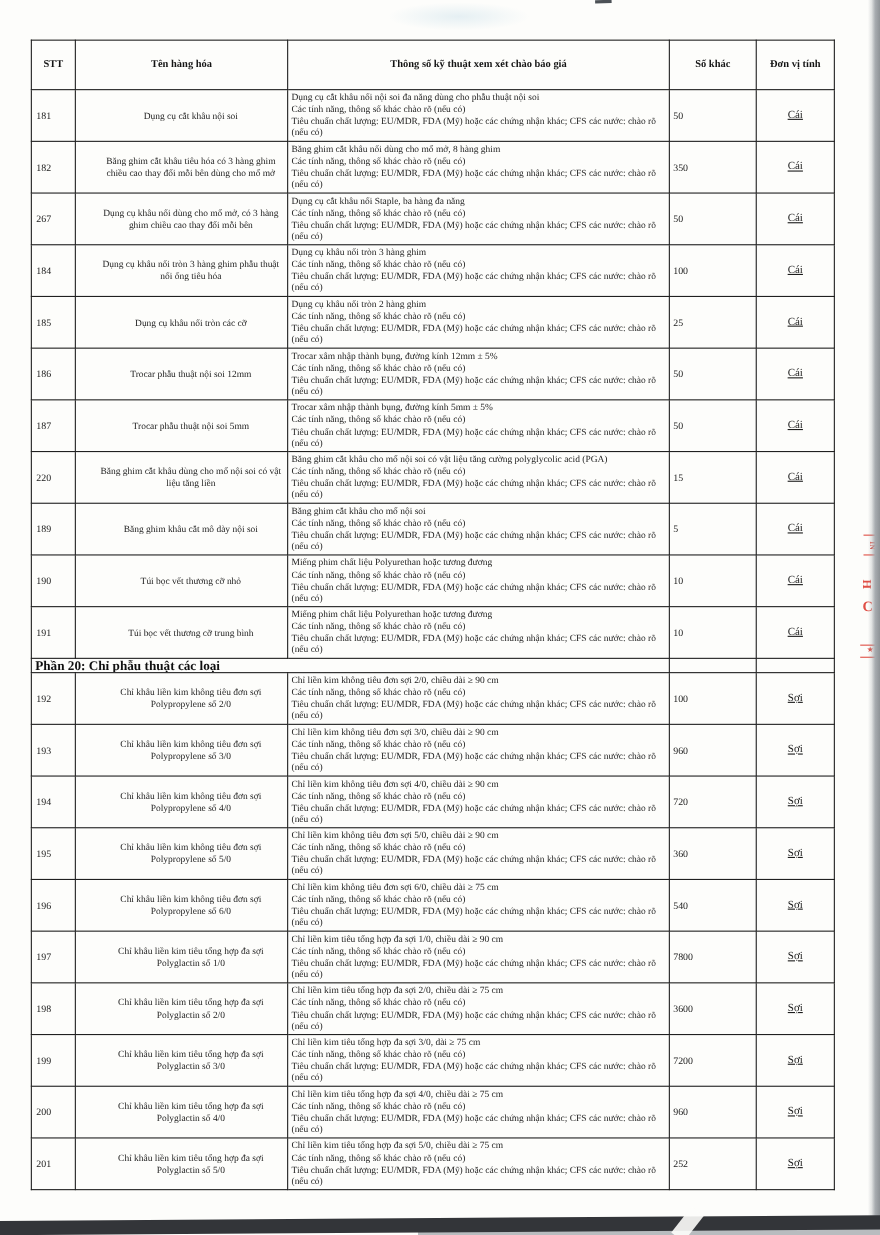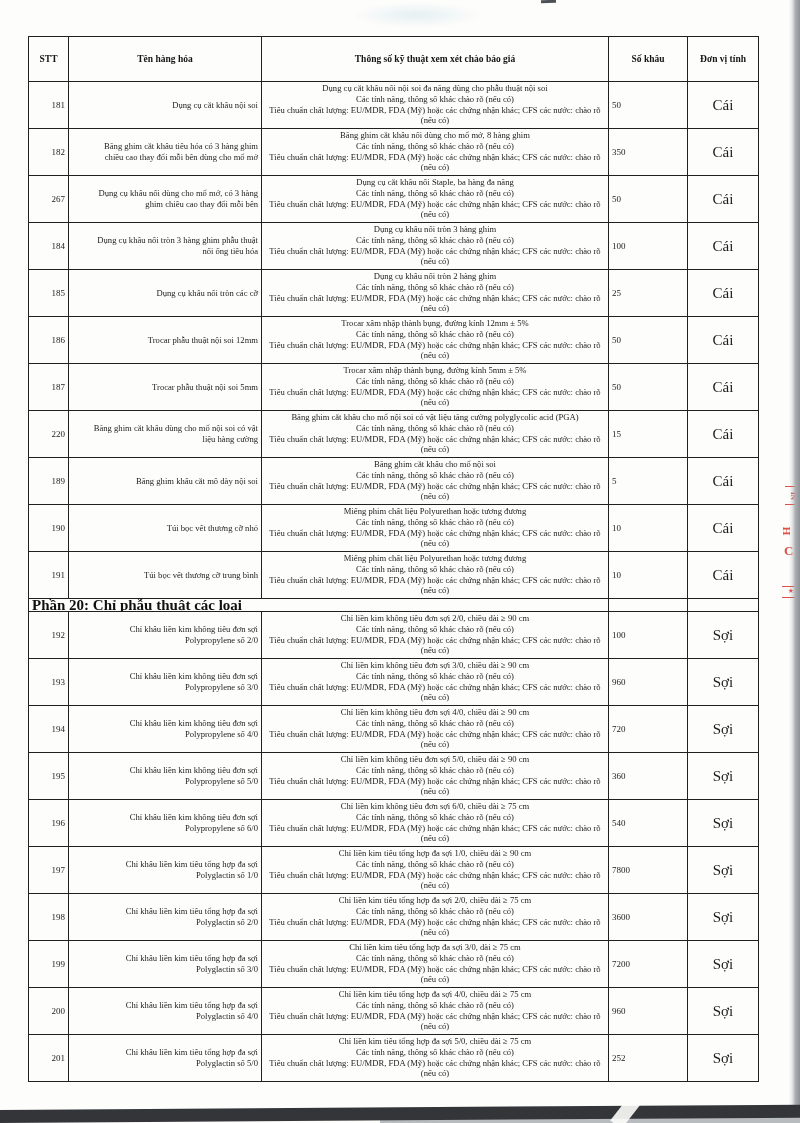--- a/index.html
+++ b/index.html
@@ -23,28 +23,28 @@
   table.doc{border:1.5px solid #1a1a1a;}
   th{
     font-weight:bold;font-size:9.5px;text-align:center;vertical-align:middle;
     height:42px;padding:1px 2px;color:#141414;margin-top:20px;
   }
   td{
     font-size:8.6px;line-height:10.8px;color:#1c1c1c;
     padding:1px 3px;vertical-align:middle;overflow:hidden;
   }
   tr.data-row{height:47px;}
-  td.c-stt{text-align:right;padding-left:4px;font-size:9px;}
-  td.c-name{text-align:right;padding-left:20px;}
-  td.c-spec{vertical-align:top;padding-top:1px;text-align:center;}
+  td.c-stt{text-align:left;padding-left:4px;font-size:9px;}
+  td.c-name{text-align:center;padding-left:20px;}
+  td.c-spec{vertical-align:top;padding-top:1px;}
   td.c-qty{font-size:9px;}
-  td.c-unit{text-align:center;font-size:15px;}
+  td.c-unit{text-align:center;font-size:10px;text-decoration:underline;}
   tr.section-row{height:13px;}
   td.c-section{
-    font-weight:bold;font-size:15px;padding:0 0 0 3px;line-height:12px;
+    font-weight:bold;font-size:12px;padding:0 0 0 3px;line-height:12px;
     vertical-align:middle;color:#101010;
   }
   .spec-line{white-space:normal;}
 
   
   .edge-right{
     position:absolute;top:0;right:0;width:11px;height:1123px;
     background:linear-gradient(to right, rgba(145,150,155,0) 0%, rgba(145,150,155,0.25) 30%, #a8acb0 60%, #8e9296 100%);
     pointer-events:none;
   }
@@ -99,21 +99,21 @@
       <col style="width:193px">
       <col style="width:347px">
       <col style="width:79px">
       <col style="width:71px">
     </colgroup>
     <thead>
       <tr>
         <th>STT</th>
         <th>Tên hàng hóa</th>
         <th>Thông số kỹ thuật xem xét chào báo giá</th>
-        <th>Số khâu</th>
+        <th>Số khác</th>
         <th>Đơn vị tính</th>
       </tr>
     </thead>
     <tbody>
     <tr class="data-row">
       <td class="c-stt">181</td>
       <td class="c-name">Dụng cụ cắt khâu nội soi</td>
       <td class="c-spec">
         <div class="spec-line">Dụng cụ cắt khâu nối nội soi đa năng dùng cho phẫu thuật nội soi</div>
         <div class="spec-line">Các tính năng, thông số khác chào rõ (nếu có)</div>
@@ -190,21 +190,21 @@
         <div class="spec-line">Trocar xâm nhập thành bụng, đường kính 5mm ± 5%</div>
         <div class="spec-line">Các tính năng, thông số khác chào rõ (nếu có)</div>
         <div class="spec-line">Tiêu chuẩn chất lượng: EU/MDR, FDA (Mỹ) hoặc các chứng nhận khác; CFS các nước: chào rõ (nếu có)</div>
       </td>
       <td class="c-qty">50</td>
       <td class="c-unit">Cái</td>
     </tr>
 
     <tr class="data-row">
       <td class="c-stt">220</td>
-      <td class="c-name">Băng ghim cắt khâu dùng cho mổ nội soi có vật liệu hàng cường</td>
+      <td class="c-name">Băng ghim cắt khâu dùng cho mổ nội soi có vật liệu tăng liền</td>
       <td class="c-spec">
         <div class="spec-line">Băng ghim cắt khâu cho mổ nội soi có vật liệu tăng cường polyglycolic acid (PGA)</div>
         <div class="spec-line">Các tính năng, thông số khác chào rõ (nếu có)</div>
         <div class="spec-line">Tiêu chuẩn chất lượng: EU/MDR, FDA (Mỹ) hoặc các chứng nhận khác; CFS các nước: chào rõ (nếu có)</div>
       </td>
       <td class="c-qty">15</td>
       <td class="c-unit">Cái</td>
     </tr>
 
     <tr class="data-row">

